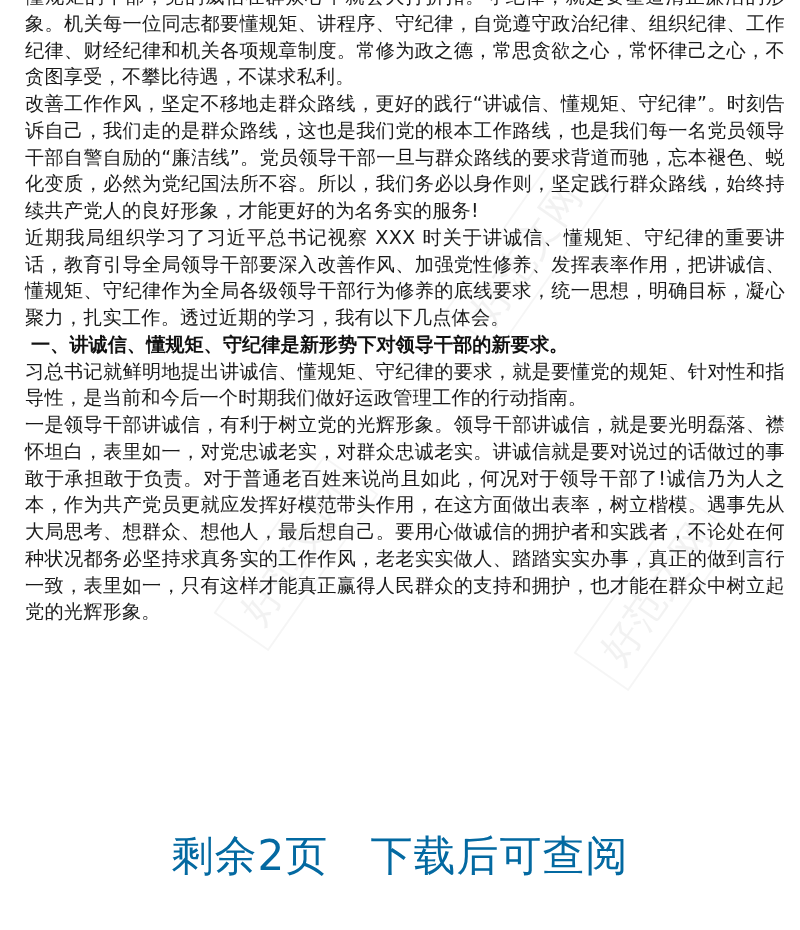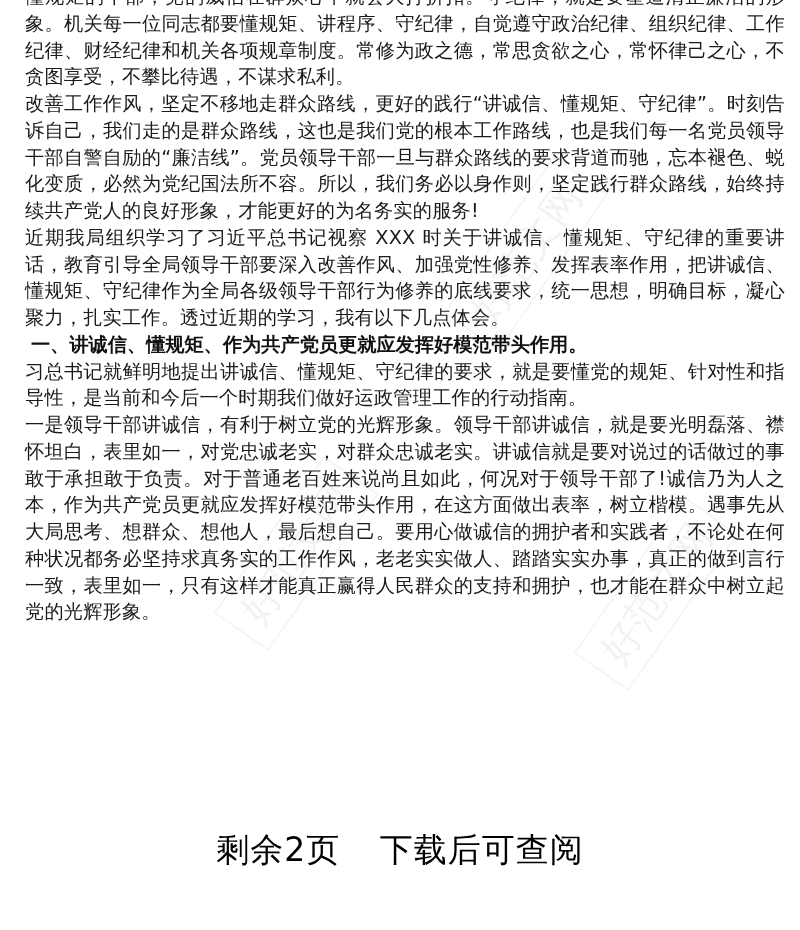--- a/index.html
+++ b/index.html
@@ -14,37 +14,37 @@
   }
   .para { margin: 0; text-align: justify; letter-spacing: 0.2px; }
   .heading { margin: 0; font-weight: bold; padding-left: 6px; color: #111; }
   .watermark {
     position: absolute; color: rgba(0,0,0,0.05); font-size: 40px;
     transform: rotate(-55deg); white-space: nowrap; pointer-events: none;
     border: 2px solid rgba(0,0,0,0.04); padding: 4px 14px;
   }
   .footer {
     position: absolute; left: 0; top: 828px; width: 800px; text-align: center;
-    font-size: 33px; color: #000000; letter-spacing: 1px;
+    font-size: 42px; color: #0369a1; letter-spacing: 1px;
     font-family: "DejaVu Sans", "Liberation Sans", sans-serif;
   }
   .footer span { margin: 0 14px; }
 </style>
 </head>
 <body>
 
 <div class="watermark" style="left:430px; top:220px;">好范文网</div>
 <div class="watermark" style="left:200px; top:520px;">好范文网</div>
 <div class="watermark" style="left:560px; top:560px;">好范文网</div>
 
 <div class="page">
   <p class="para">懂规矩的干部，党的威信在群众心中就会大打折扣。守纪律，就是要塑造清正廉洁的形象。机关每一位同志都要懂规矩、讲程序、守纪律，自觉遵守政治纪律、组织纪律、工作纪律、财经纪律和机关各项规章制度。常修为政之德，常思贪欲之心，常怀律己之心，不贪图享受，不攀比待遇，不谋求私利。</p>
   <p class="para">改善工作作风，坚定不移地走群众路线，更好的践行“讲诚信、懂规矩、守纪律”。时刻告诉自己，我们走的是群众路线，这也是我们党的根本工作路线，也是我们每一名党员领导干部自警自励的“廉洁线”。党员领导干部一旦与群众路线的要求背道而驰，忘本褪色、蜕化变质，必然为党纪国法所不容。所以，我们务必以身作则，坚定践行群众路线，始终持续共产党人的良好形象，才能更好的为名务实的服务!</p>
   <p class="para">近期我局组织学习了习近平总书记视察 XXX 时关于讲诚信、懂规矩、守纪律的重要讲话，教育引导全局领导干部要深入改善作风、加强党性修养、发挥表率作用，把讲诚信、懂规矩、守纪律作为全局各级领导干部行为修养的底线要求，统一思想，明确目标，凝心聚力，扎实工作。透过近期的学习，我有以下几点体会。</p>
-  <p class="heading">一、讲诚信、懂规矩、作为共产党员更就应发挥好模范带头作用。</p>
+  <p class="heading">一、讲诚信、懂规矩、守纪律是新形势下对领导干部的新要求。</p>
   <p class="para">习总书记就鲜明地提出讲诚信、懂规矩、守纪律的要求，就是要懂党的规矩、针对性和指导性，是当前和今后一个时期我们做好运政管理工作的行动指南。</p>
   <p class="para">一是领导干部讲诚信，有利于树立党的光辉形象。领导干部讲诚信，就是要光明磊落、襟怀坦白，表里如一，对党忠诚老实，对群众忠诚老实。讲诚信就是要对说过的话做过的事敢于承担敢于负责。对于普通老百姓来说尚且如此，何况对于领导干部了!诚信乃为人之本，作为共产党员更就应发挥好模范带头作用，在这方面做出表率，树立楷模。遇事先从大局思考、想群众、想他人，最后想自己。要用心做诚信的拥护者和实践者，不论处在何种状况都务必坚持求真务实的工作作风，老老实实做人、踏踏实实办事，真正的做到言行一致，表里如一，只有这样才能真正赢得人民群众的支持和拥护，也才能在群众中树立起党的光辉形象。</p>
 </div>
 
 <div class="footer">
   <span>剩余2页</span>
   <span>下载后可查阅</span>
 </div>
 
 </body></html>

